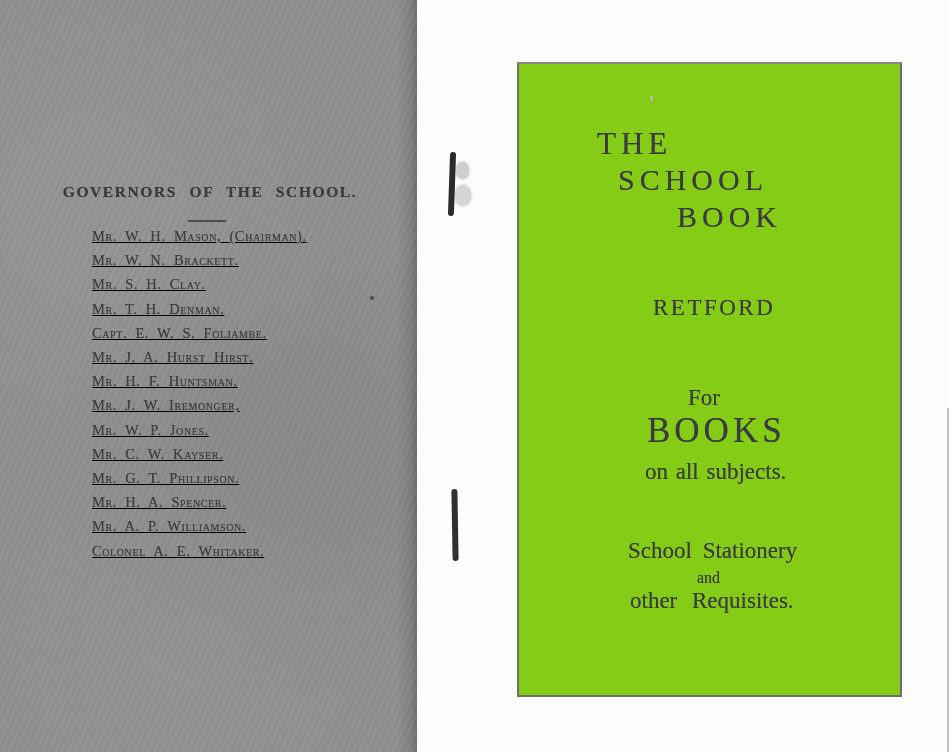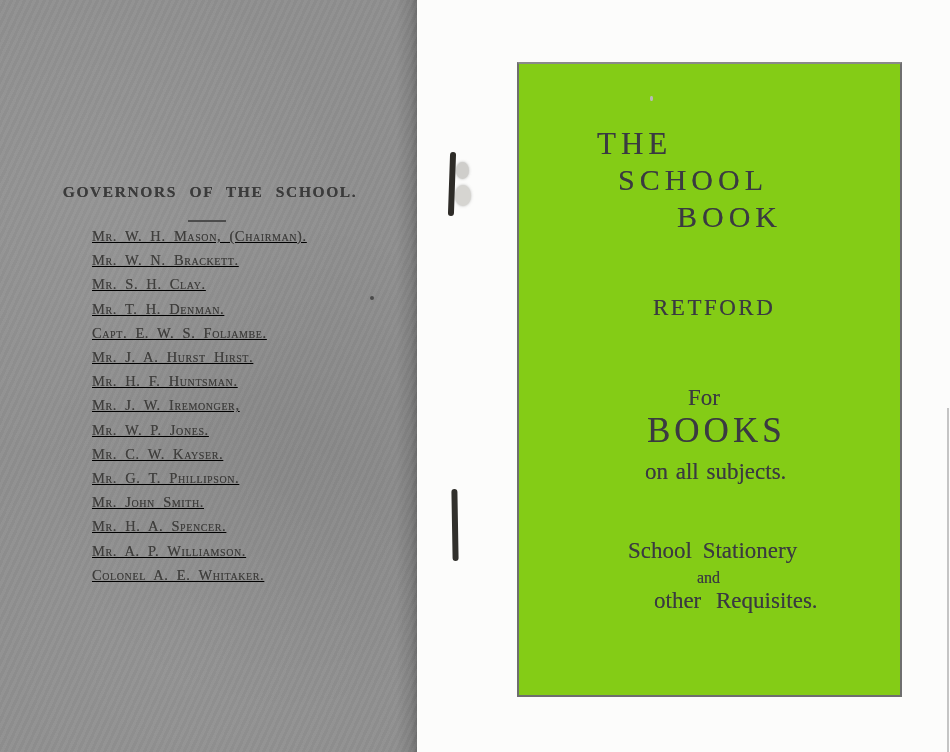--- a/index.html
+++ b/index.html
@@ -83,21 +83,21 @@
   .t-the       {left:78px;  top:64px;  font-size:31px; letter-spacing:5px;}
   .t-little    {left:99px;  top:101px; font-size:30px; letter-spacing:5px;}
   .t-book      {left:158px; top:138px; font-size:30px; letter-spacing:5px;}
   .t-shop      {left:209px; top:173px; font-size:30px; letter-spacing:5px;}
   .t-retford   {left:134px; top:232px; font-size:23px; letter-spacing:2.5px;}
   .t-for       {left:169px; top:322px; font-size:23px;}
   .t-books     {left:128px; top:349px; font-size:35px; letter-spacing:4px;}
   .t-subjects  {left:126px; top:396px; font-size:23px; word-spacing:2px;}
   .t-stationery{left:109px; top:475px; font-size:23px; word-spacing:5px;}
   .t-and       {left:178px; top:506px; font-size:16px;}
-  .t-requisites{left:111px; top:525px; font-size:23px; word-spacing:9px;margin-left:24px;}
+  .t-requisites{left:111px; top:525px; font-size:23px; word-spacing:9px;}
 
   
   .speck-left{
     position:absolute;left:370px;top:296px;width:4px;height:4px;
     background:#4a4a4a;border-radius:50%;
   }
   .speck-right{
     position:absolute;left:650px;top:96px;width:3px;height:5px;
     background:#b9b9b9;border-radius:40%;
   }
@@ -119,21 +119,20 @@
       <li class="name-line">Mr. W. N. Brackett.</li>
       <li class="name-line">Mr. S. H. Clay.</li>
       <li class="name-line">Mr. T. H. Denman.</li>
       <li class="name-line">Capt. E. W. S. Foljambe.</li>
       <li class="name-line">Mr. J. A. Hurst Hirst.</li>
       <li class="name-line">Mr. H. F. Huntsman.</li>
       <li class="name-line">Mr. J. W. Iremonger,</li>
       <li class="name-line">Mr. W. P. Jones.</li>
       <li class="name-line">Mr. C. W. Kayser.</li>
       <li class="name-line">Mr. G. T. Phillipson.</li>
-      <li class="name-line">Mr. John Smith.</li>
       <li class="name-line">Mr. H. A. Spencer.</li>
       <li class="name-line">Mr. A. P. Williamson.</li>
       <li class="name-line">Colonel A. E. Whitaker.</li>
     </ul>
     <div class="speck-left"></div>
   </div>
 
   <div class="thread-blob-a"></div>
   <div class="thread-blob-b"></div>
   <div class="staple-top"></div>

